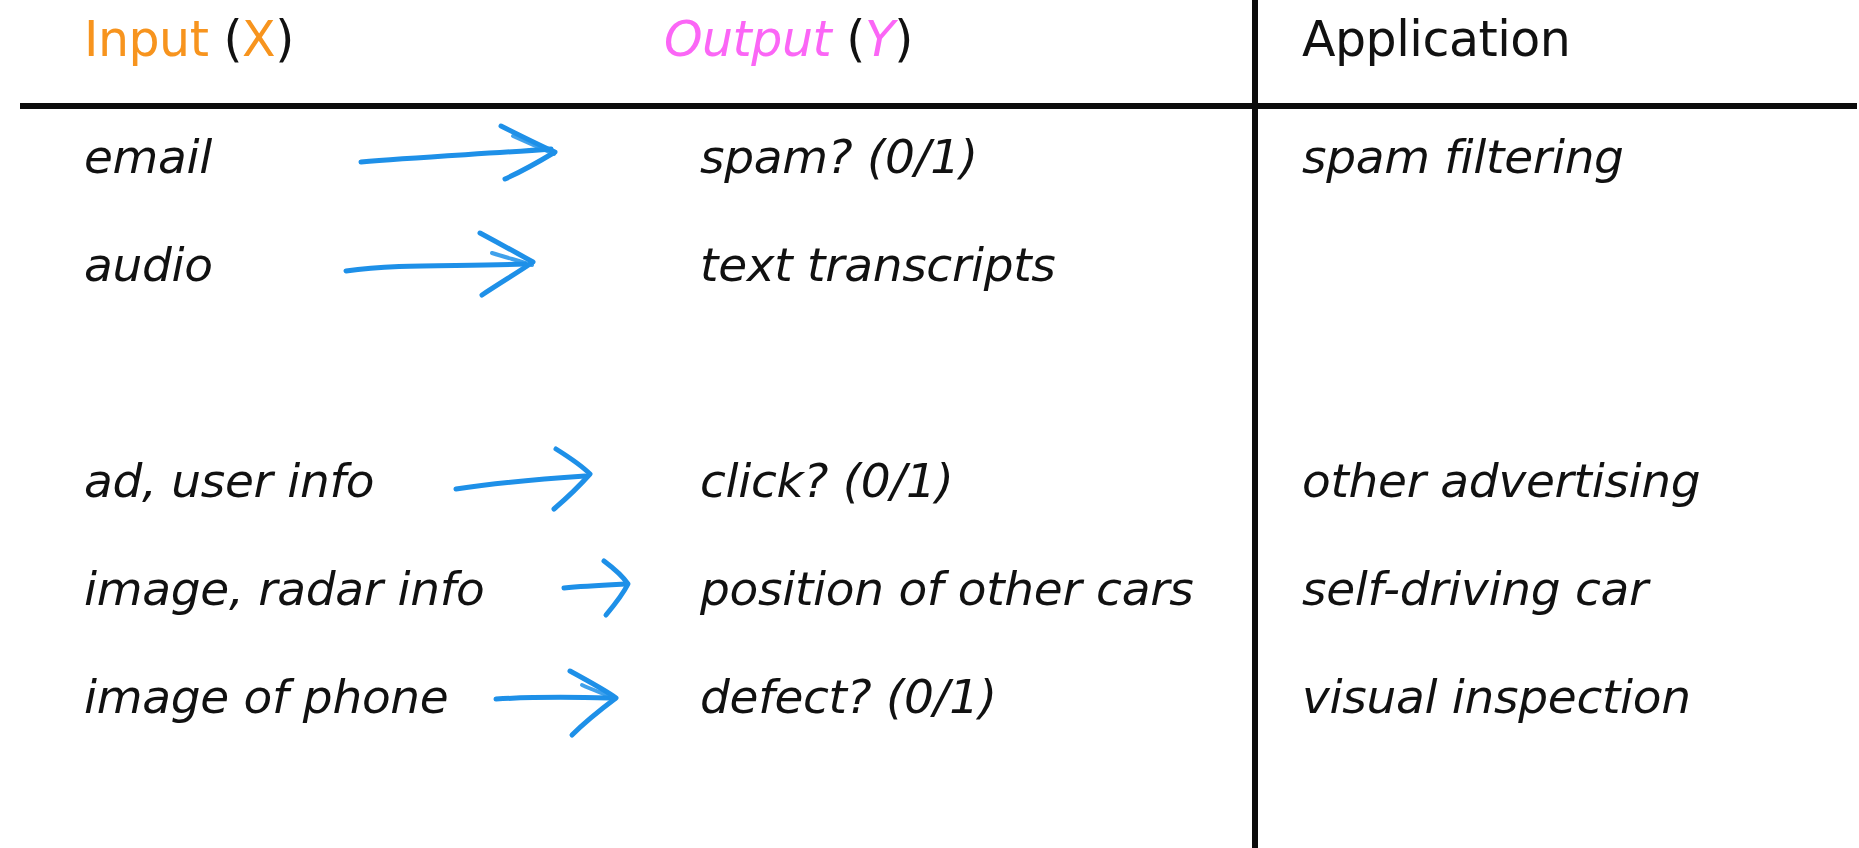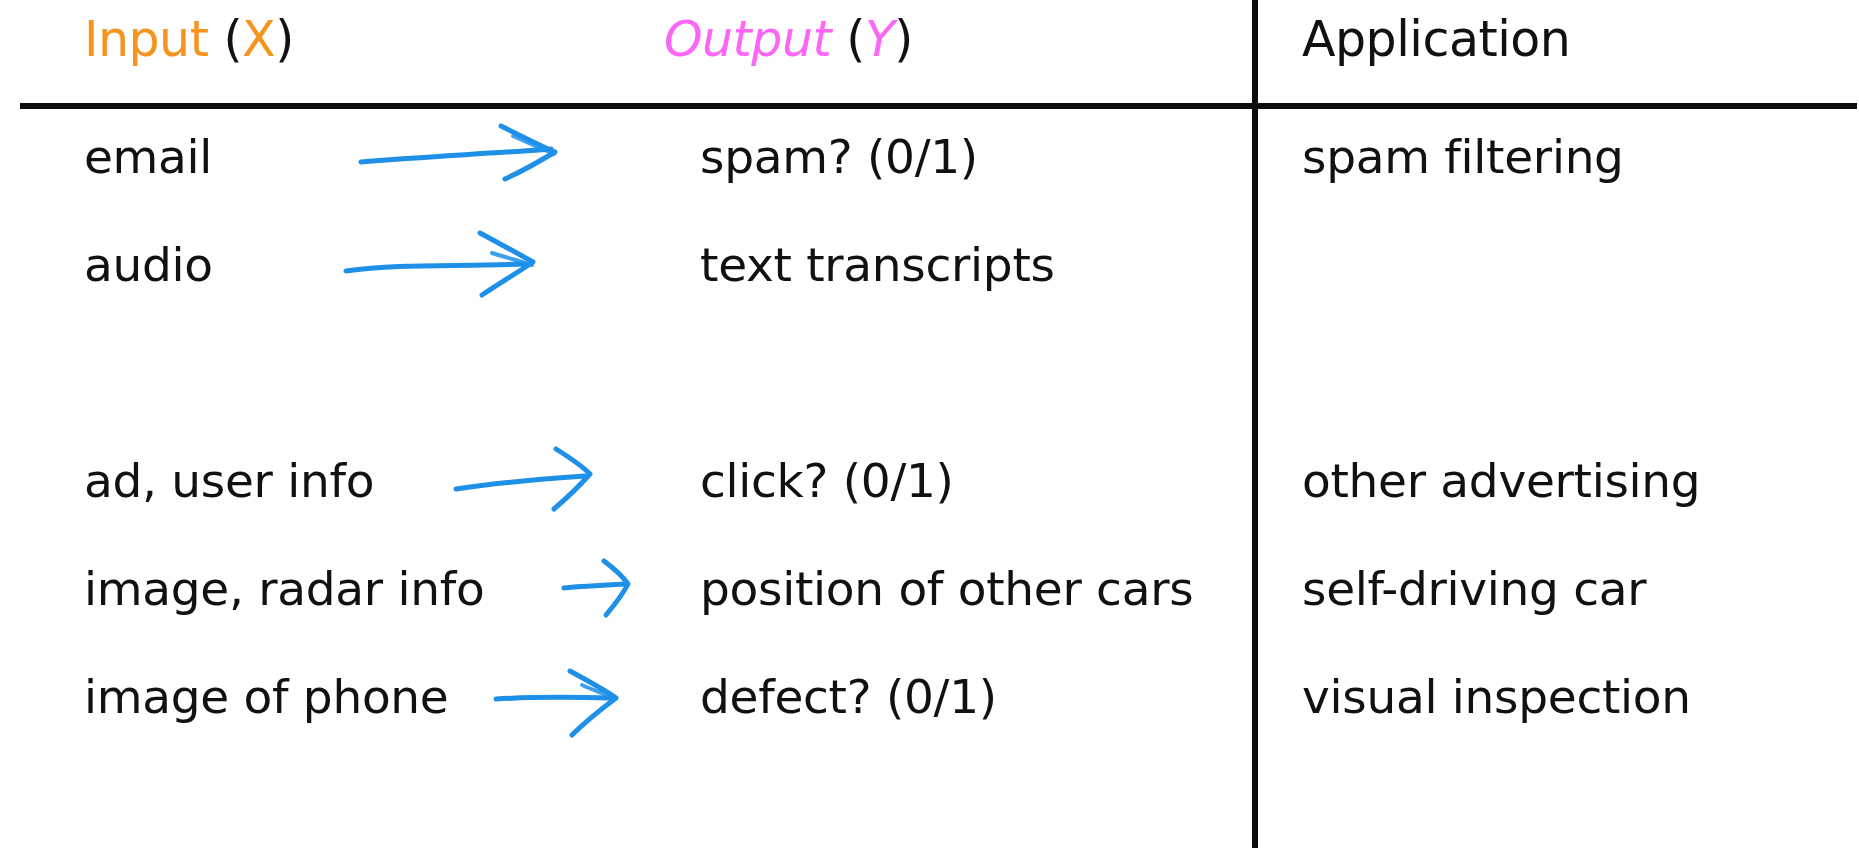--- a/index.html
+++ b/index.html
@@ -72,20 +72,21 @@
     left: 0;
     top: 103px;
     width: 1859px;
     height: 745px;
   }
   .row {
     position: absolute;
     left: 0;
     width: 1859px;
     height: 108px;
+    font-style: italic;
   }
   .cell {
     position: absolute;
     top: 0;
     height: 108px;
     display: flex;
     align-items: center;
     font-size: 47px;
     line-height: 54px;
     white-space: nowrap;

